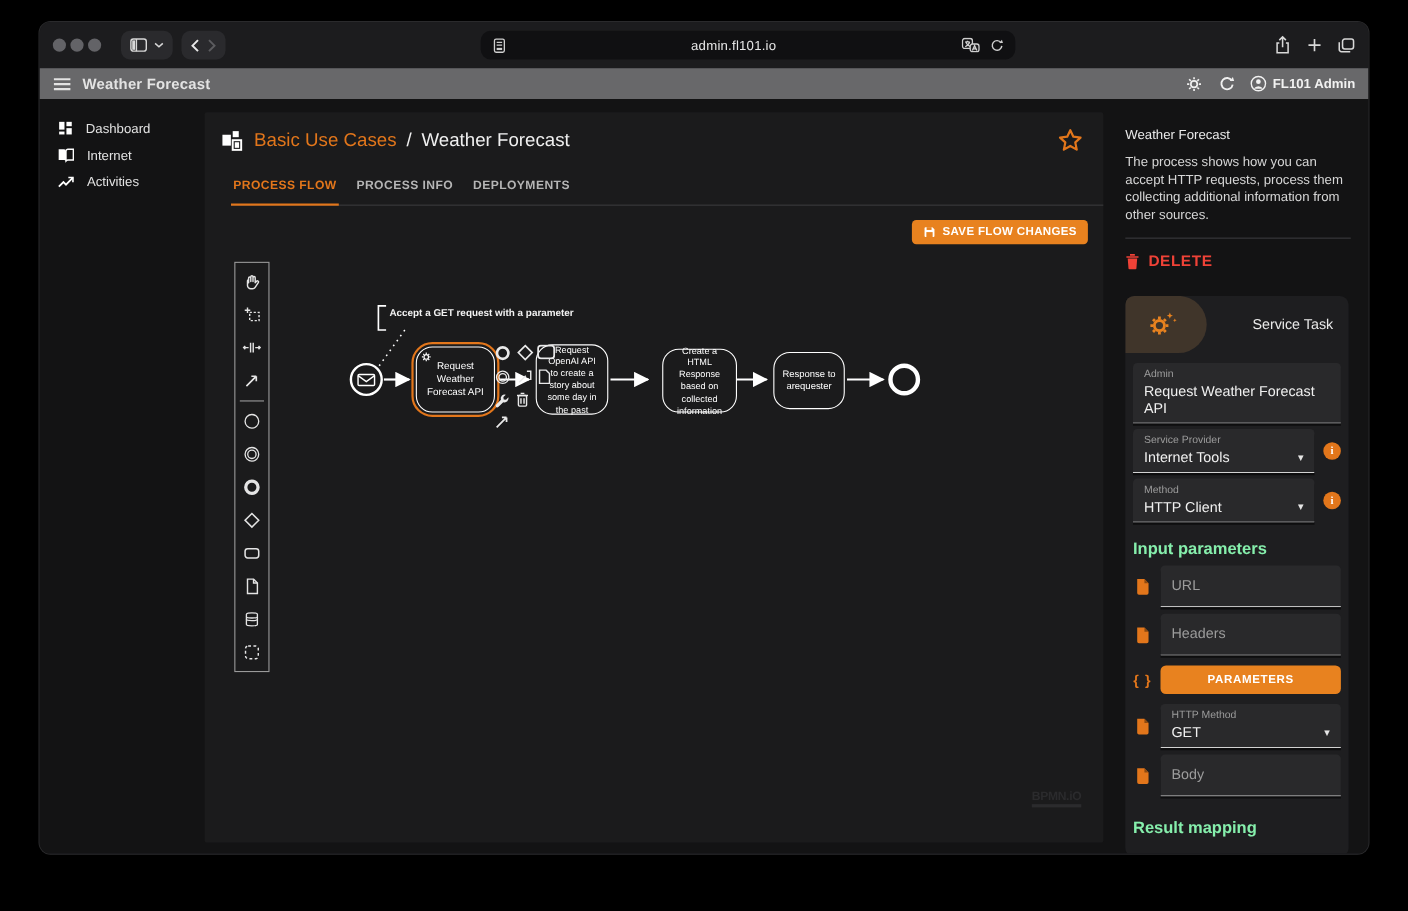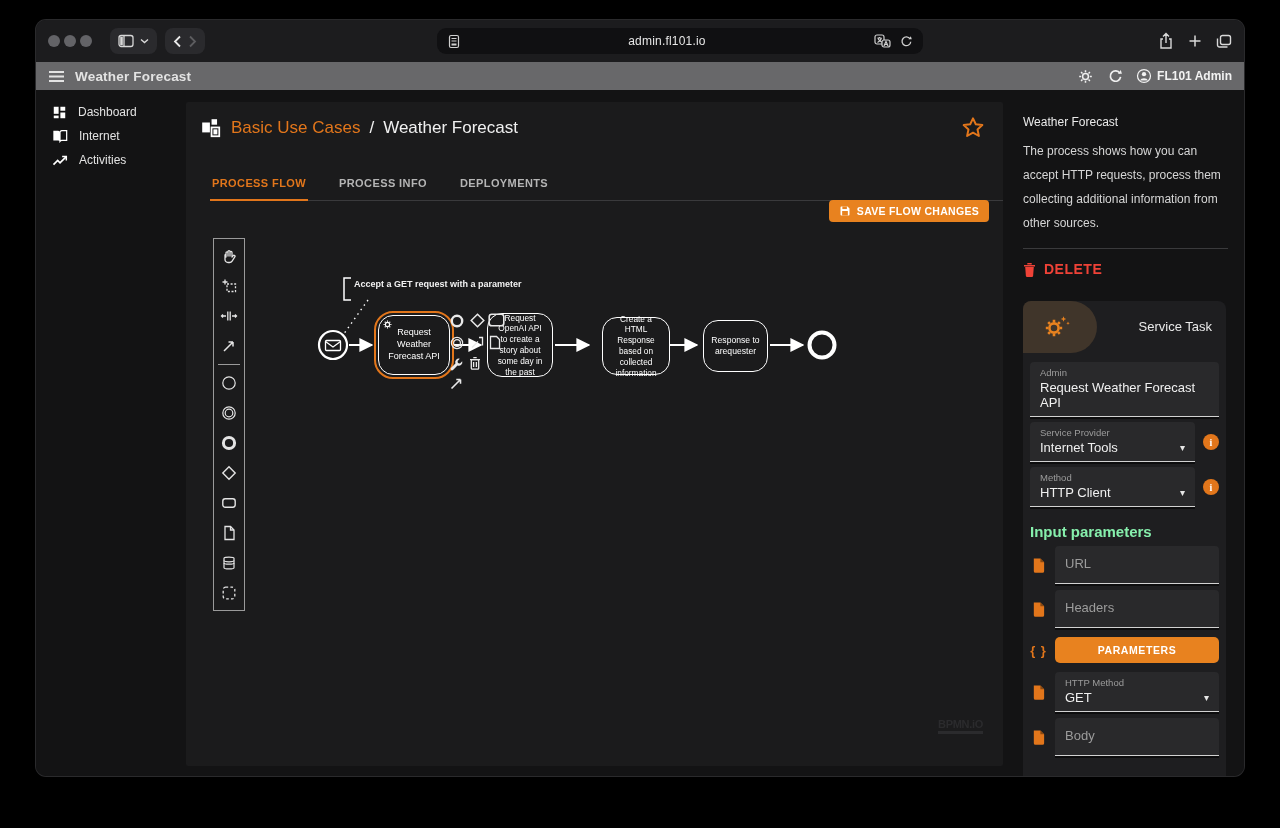--- a/index.html
+++ b/index.html
@@ -24,29 +24,29 @@
   .bicons{display:flex;align-items:center;gap:14px;color:#d8d8d8;margin-left:4px;}
   svg.ic{display:block;}
   
   .appheader{height:28px;background:#68686a;display:flex;align-items:center;padding:0 12px;gap:10px;}
   .apptitle{font-size:13.5px;font-weight:bold;color:#e3e3e3;letter-spacing:.2px;}
   .ah-right{margin-left:auto;display:flex;align-items:center;gap:13px;color:#efefef;}
   .userchip{display:flex;align-items:center;gap:5px;font-size:12px;font-weight:bold;color:#f2f2f2;}
   
   .appbody{position:relative;height:686px;background:var(--appbg);}
   .sidebar{position:absolute;left:0;top:0;width:150px;padding-top:10px;}
-  .sbitem{display:flex;align-items:center;gap:11px;height:24px;padding-left:16px;color:#e2e2e2;
+  .sbitem{display:flex;align-items:flex-end;gap:11px;height:24px;padding-left:16px;color:#e2e2e2;
     font-size:12px;font-weight:500;cursor:pointer;}
   
   .mainpanel{position:absolute;left:150px;top:12px;width:817px;height:664px;background:var(--panel);border-radius:2px;}
   .crumbrow{display:flex;align-items:center;gap:9px;padding:15px 16px 0 14px;}
   .crumb-parent{color:var(--accent);font-size:17px;font-weight:500;}
   .crumb-sep,.crumb-cur{color:#f0f0f0;font-size:17px;font-weight:500;}
   .star{position:absolute;right:18px;top:14px;}
-  .tabsrow{display:flex;gap:29px;margin:32px 0 0 24px;border-bottom:1px solid #3a3a3c;width:calc(100% - 24px);}
+  .tabsrow{display:flex;gap:14px;margin:18px 0 0 24px;border-bottom:1px solid #3a3a3c;width:calc(100% - 24px);}
   .tab{font-size:11px;font-weight:bold;letter-spacing:.4px;color:#b5b5b5;padding:6px 2px 10px;cursor:pointer;}
   .tab.active{color:var(--accent);border-bottom:2px solid var(--accent);margin-bottom:-1px;}
   .savebtn{position:absolute;right:14px;top:98px;height:22px;background:var(--accent-bright);border:none;
     border-radius:4px;display:flex;align-items:center;gap:6px;padding:0 10px;color:#fff;
     font-size:10.5px;font-weight:bold;letter-spacing:.3px;cursor:pointer;font-family:inherit;}
   
   .palette{position:absolute;left:27px;top:136px;width:32px;border:1px solid #9a9a9a;background:var(--panel);
     display:flex;flex-direction:column;align-items:center;padding:2px 0;}
   .ptool{width:30px;height:30px;display:flex;align-items:center;justify-content:center;color:#e4e4e4;cursor:pointer;}
   .psep{width:22px;border-top:1px solid #9a9a9a;margin:3px 0;}
@@ -58,21 +58,21 @@
   .task.selected{outline:2px solid var(--accent);outline-offset:2.5px;}
   .taskmark{position:absolute;left:3px;top:3px;color:#fff;}
   .annot{position:absolute;left:168px;top:177px;width:180px;color:#f2f2f2;font-size:9px;font-weight:600;white-space:nowrap;}
   .ctxpad{position:absolute;left:263px;top:207px;width:60px;height:84px;color:#e9e9e9;}
   .cp{position:absolute;cursor:pointer;}
   .watermark{position:absolute;left:752px;top:616px;color:#2b2b2d;font-size:11px;font-weight:bold;
     letter-spacing:-.3px;border-bottom:3px solid #2b2b2d;padding-bottom:1px;cursor:pointer;}
   
   .inspector{position:absolute;left:987px;top:0;width:217px;}
   .ins-title{margin-top:25px;font-size:12px;font-weight:500;color:#eaeaea;}
-  .ins-desc{margin-top:10px;font-size:12px;color:#d6d6d6;line-height:24px;width:208px;}
+  .ins-desc{margin-top:10px;font-size:12px;color:#d6d6d6;line-height:16px;width:208px;}
   .ins-div{margin-top:13px;border-top:1px solid #3a3a3c;width:205px;}
   .delrow{margin-top:12px;display:flex;align-items:center;gap:8px;color:var(--danger);
     font-size:14px;font-weight:bold;letter-spacing:.5px;cursor:pointer;}
   .card{margin-top:24px;width:203px;background:var(--card);border-radius:8px;padding-bottom:14px;overflow:hidden;}
   .cardhead{position:relative;height:52px;}
   .blob{position:absolute;left:0;top:0;width:74px;height:52px;background:#40352a;border-radius:0 60px 60px 0;}
   .cardtitle{position:absolute;right:14px;top:0;line-height:52px;font-size:13px;color:#e9e9e9;}
   .cardbody{padding:9px 7px 0;}
   .field{background:var(--fieldbg);border-radius:4px 4px 0 0;padding:5px 10px 6px;
     border-bottom:1px solid #d2d2d2;box-shadow:0 2px 0 rgba(0,0,0,.55);position:relative;cursor:text;}

